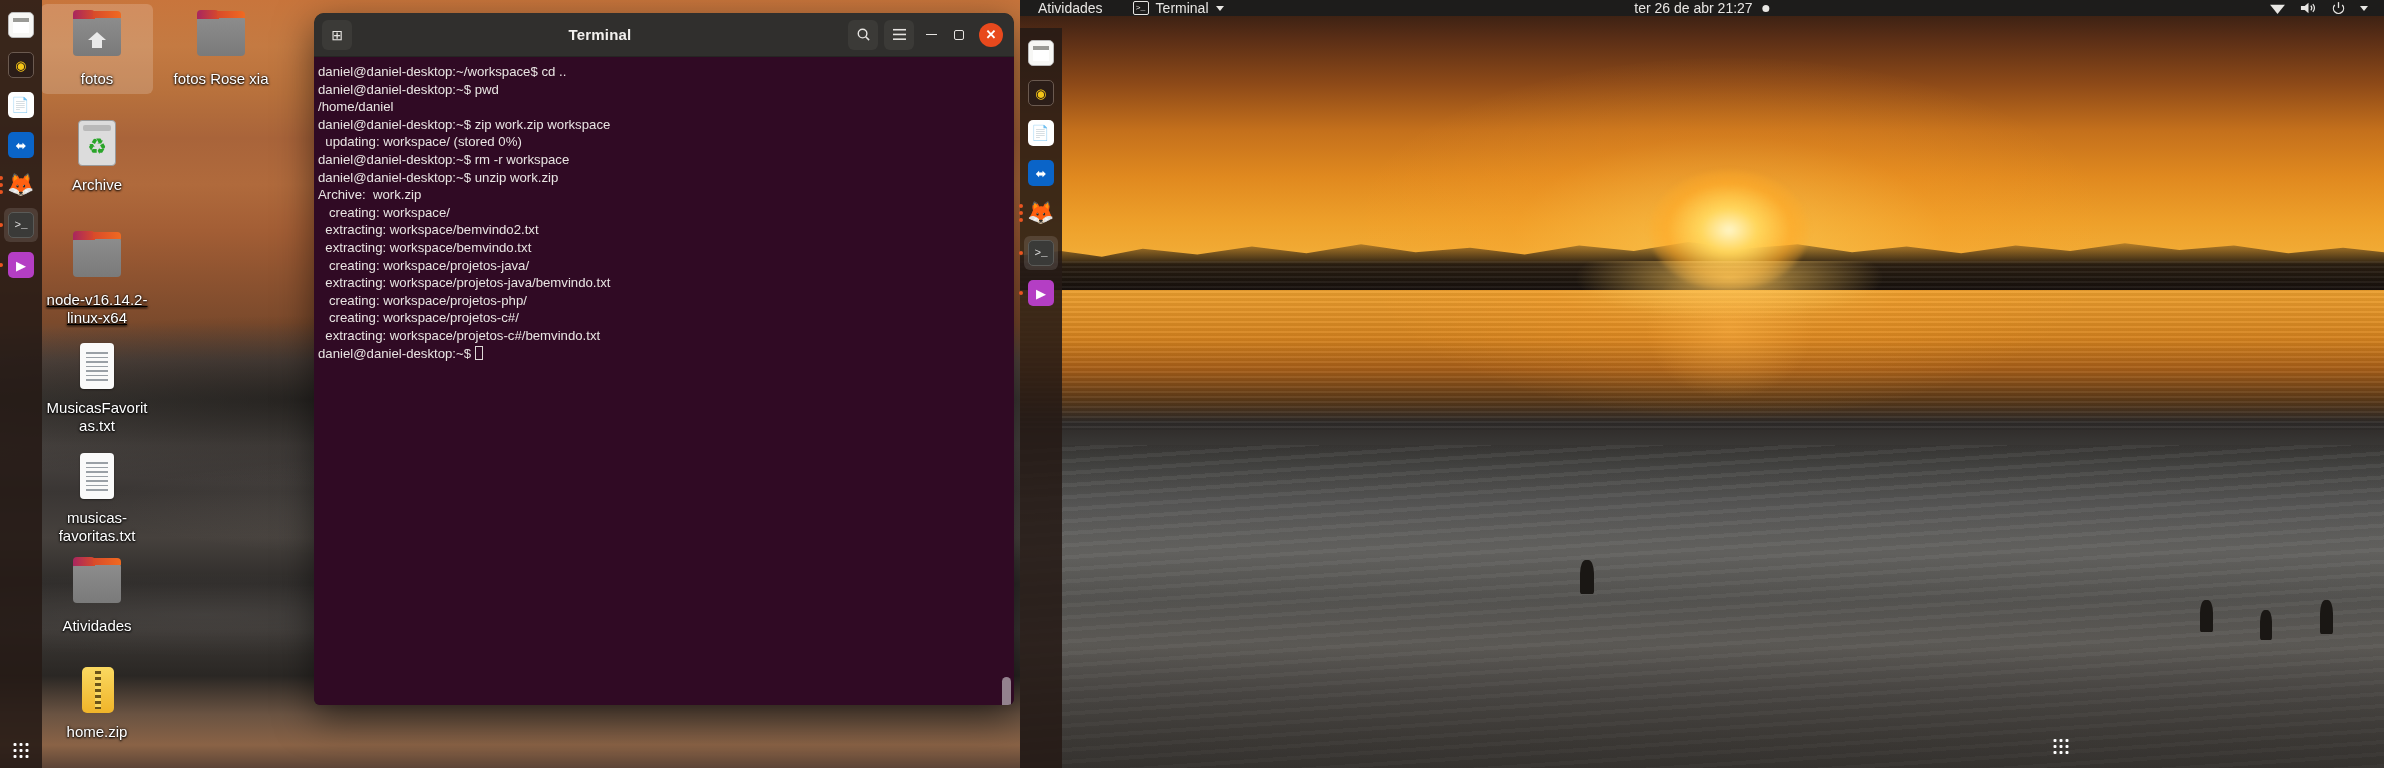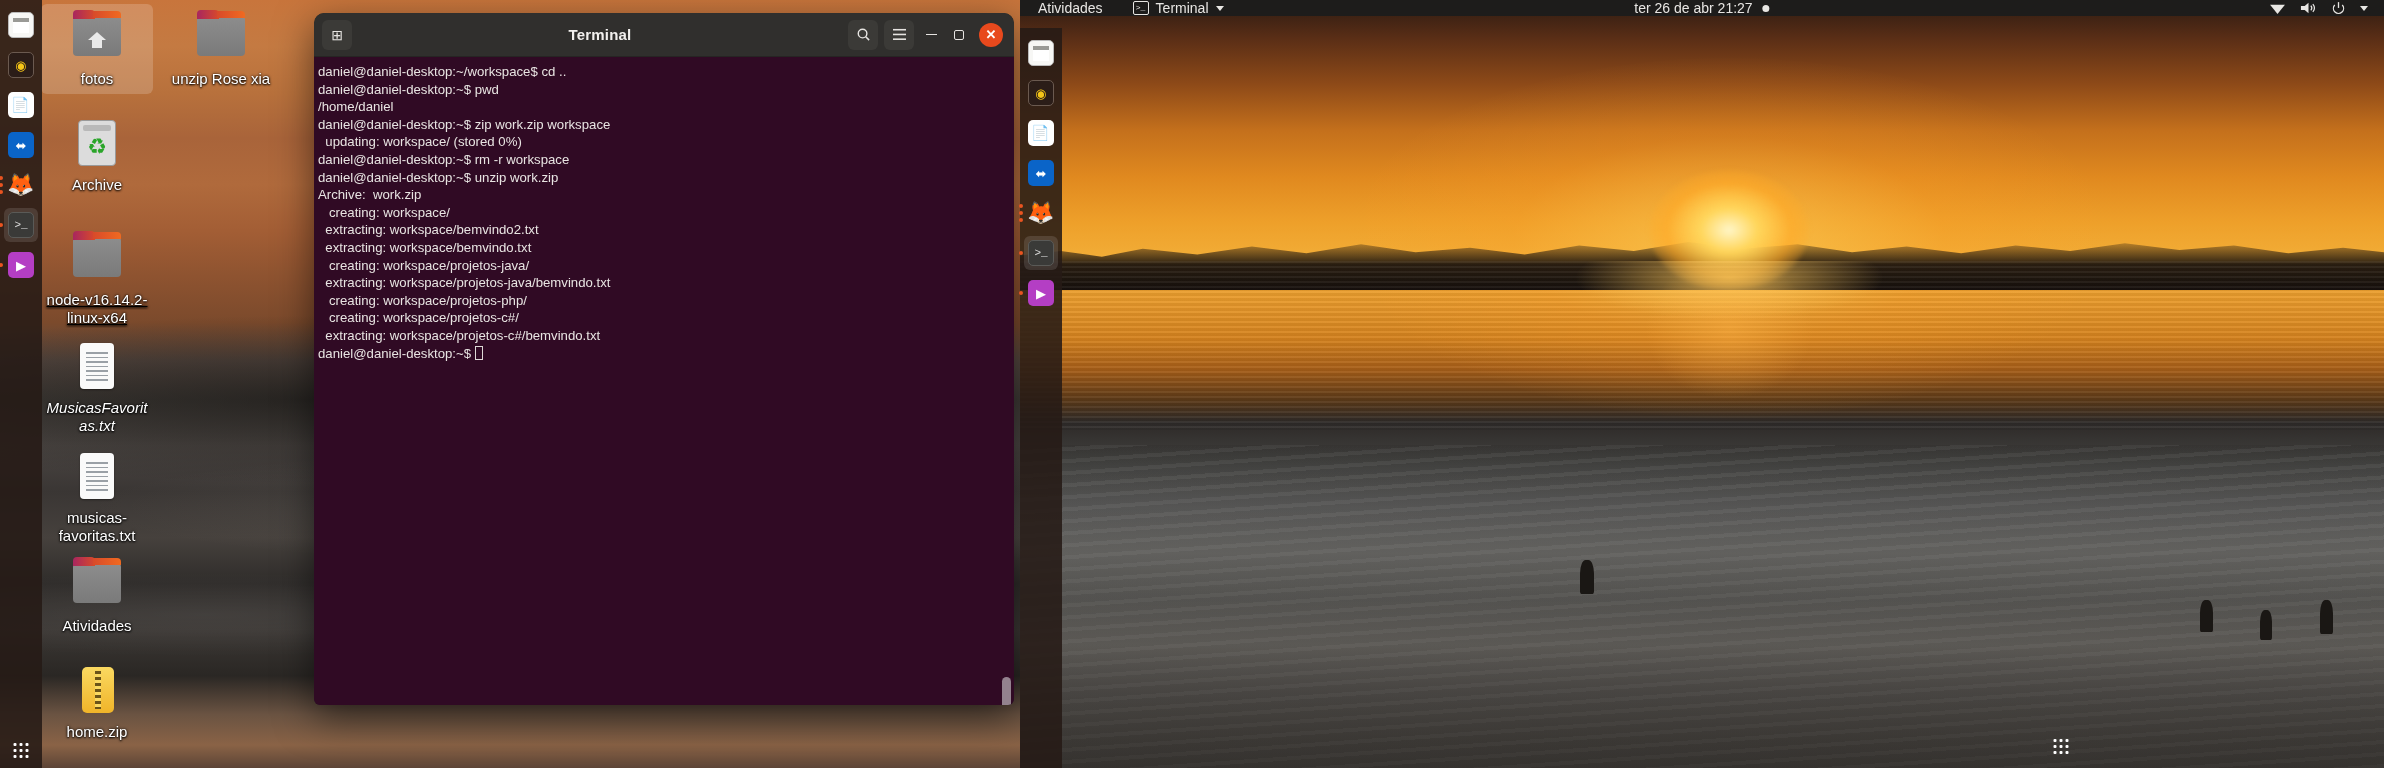--- a/index.html
+++ b/index.html
@@ -284,37 +284,37 @@
           <div class="glyph">
             <div class="folder"></div>
             <div class="home-badge"></div>
           </div>
           <div class="label">fotos</div>
         </div>
         <div class="desk-icon" style="left: 165px; top: 4px;">
           <div class="glyph">
             <div class="folder"></div>
           </div>
-          <div class="label">unzip Rose xia</div>
+          <div class="label">fotos Rose xia</div>
         </div>
         <div class="desk-icon" style="left: 41px; top: 110px;">
           <div class="glyph">
             <div class="trash">
               <div class="recycle">♻</div>
             </div>
           </div>
           <div class="label">Archive</div>
         </div>
         <div class="desk-icon" style="left: 41px; top: 225px; text-decoration: underline;">
           <div class="glyph">
             <div class="folder"></div>
           </div>
           <div class="label">node-v16.14.2-linux-x64</div>
         </div>
-        <div class="desk-icon" style="left: 41px; top: 333px; font-style: italic;">
+        <div class="desk-icon" style="left: 41px; top: 333px;">
           <div class="glyph">
             <div class="doc">
               <i style="top: 9px;"></i>
               <i style="top: 13.5px;"></i>
               <i style="top: 18px;"></i>
               <i style="top: 22.5px;"></i>
               <i style="top: 27px;"></i>
               <i style="top: 31.5px;"></i>
               <i style="top: 36px;"></i>
             </div>

